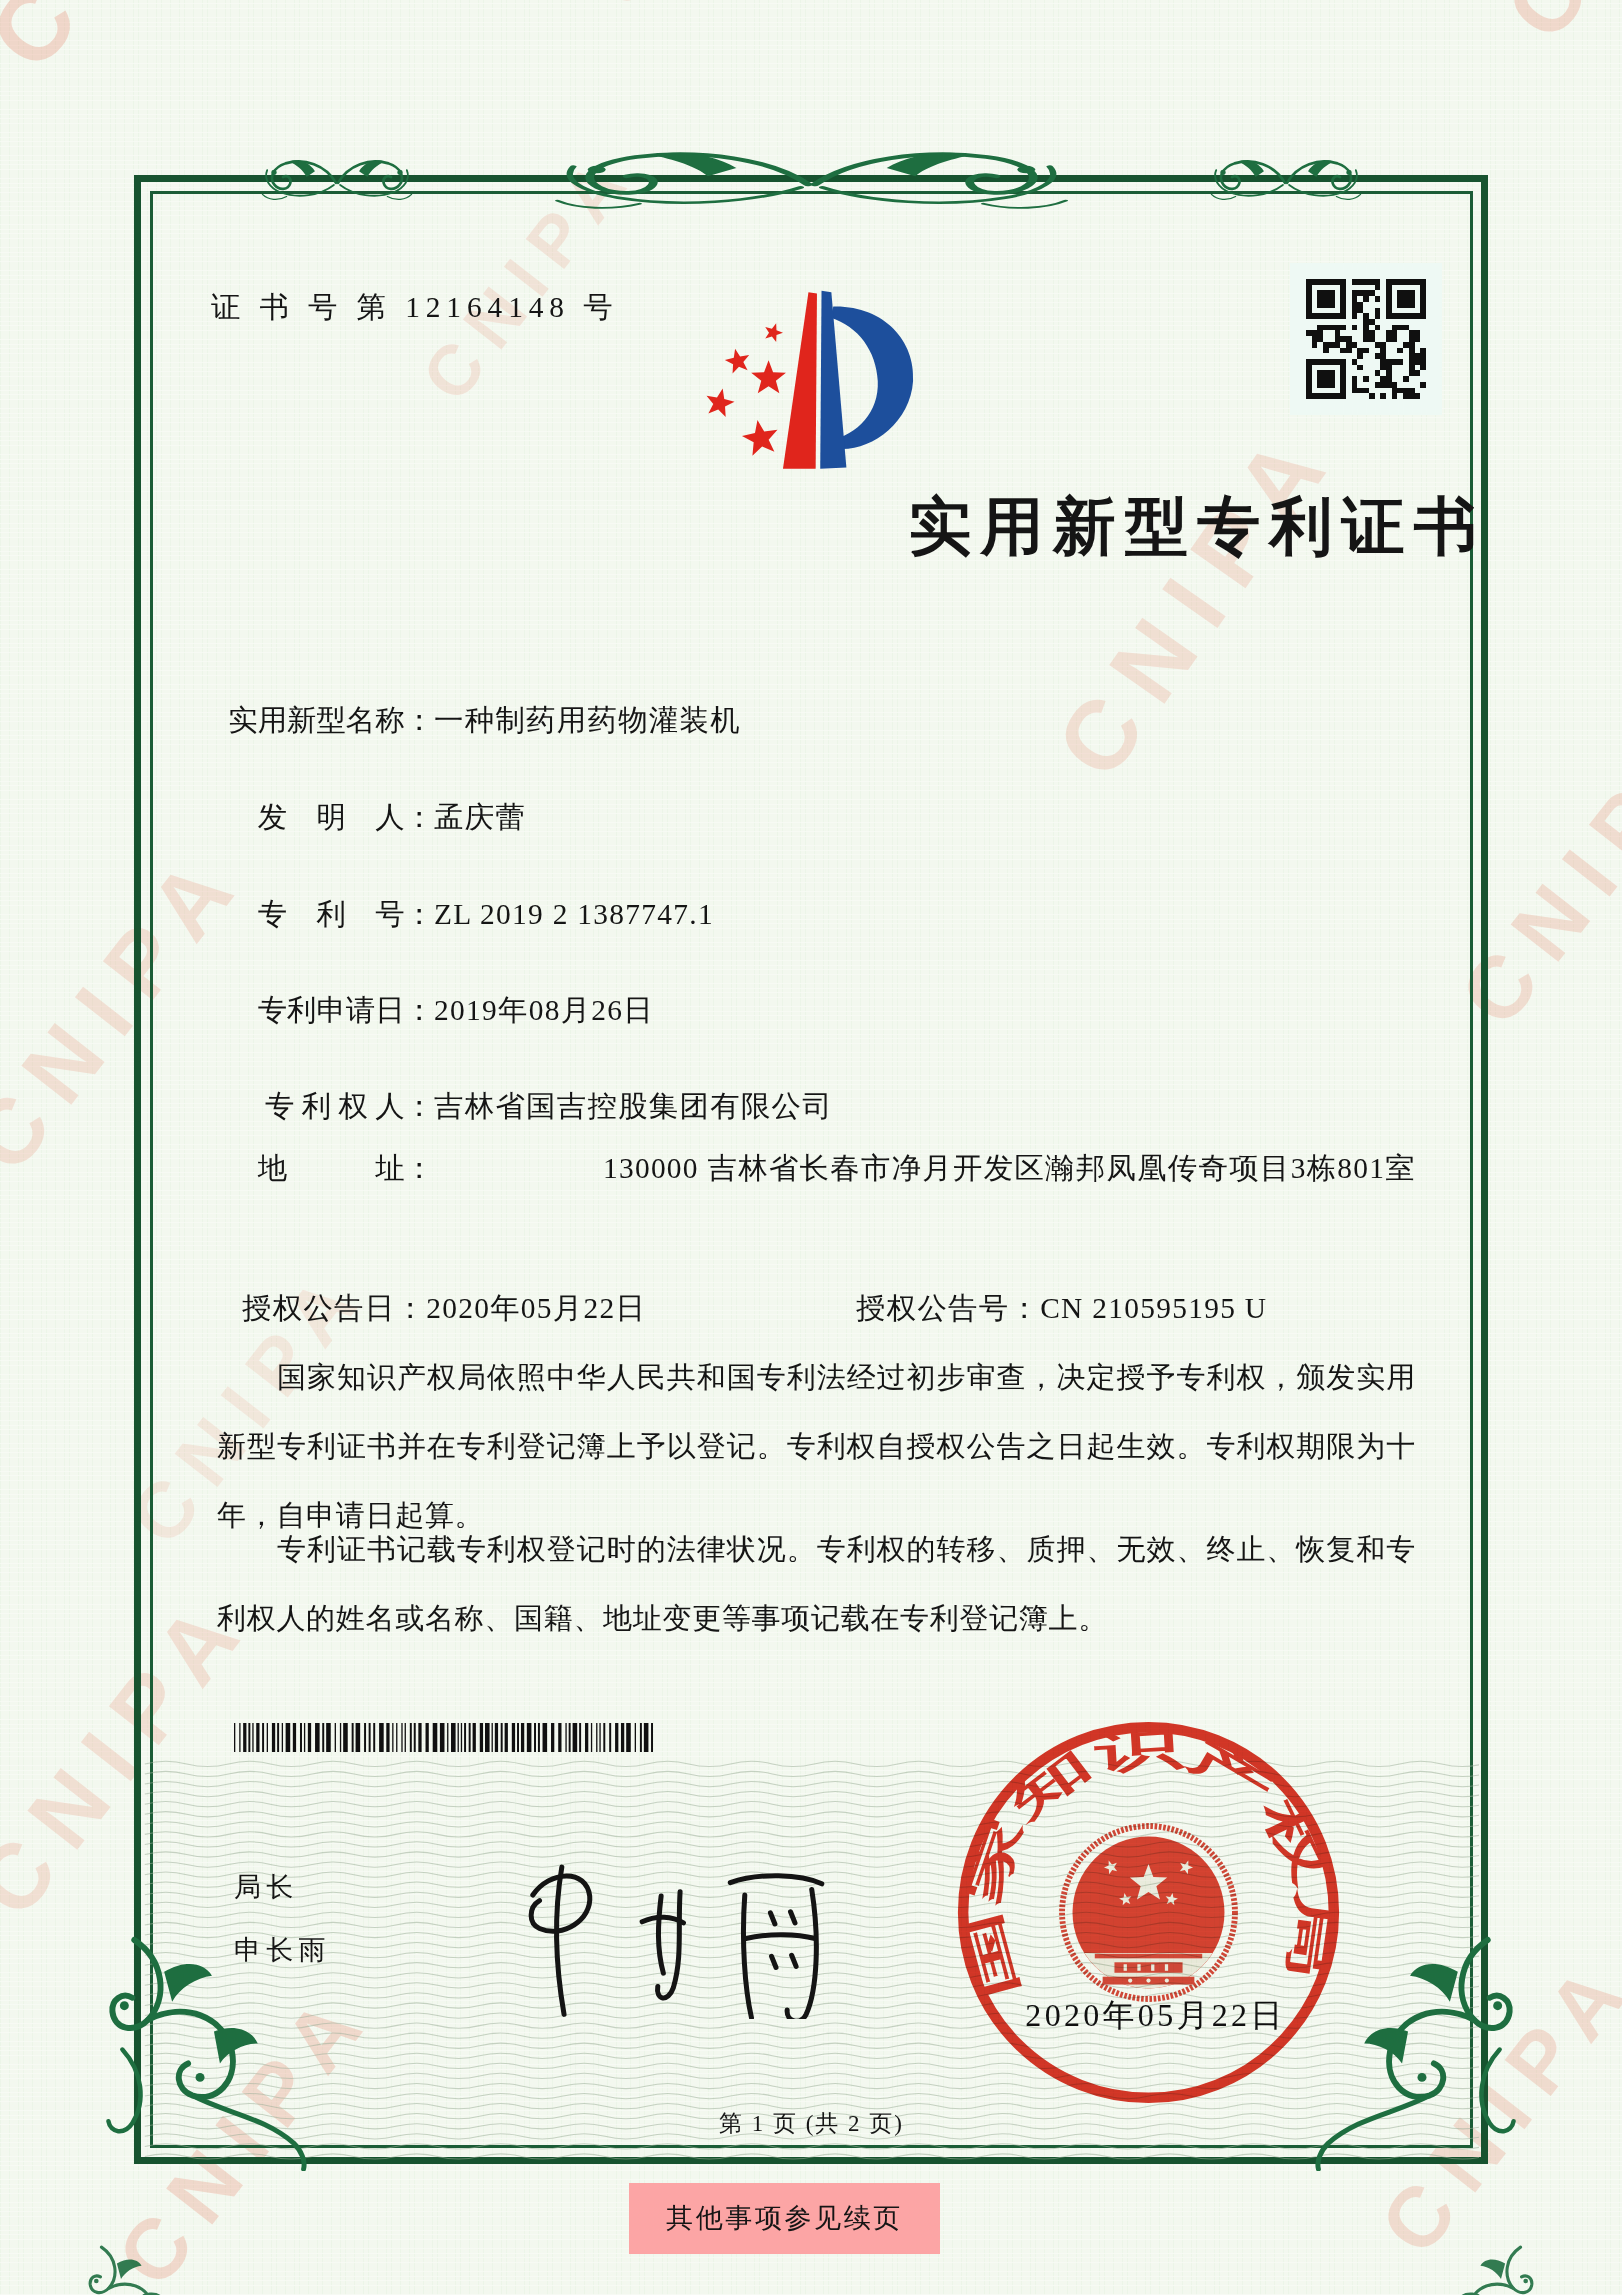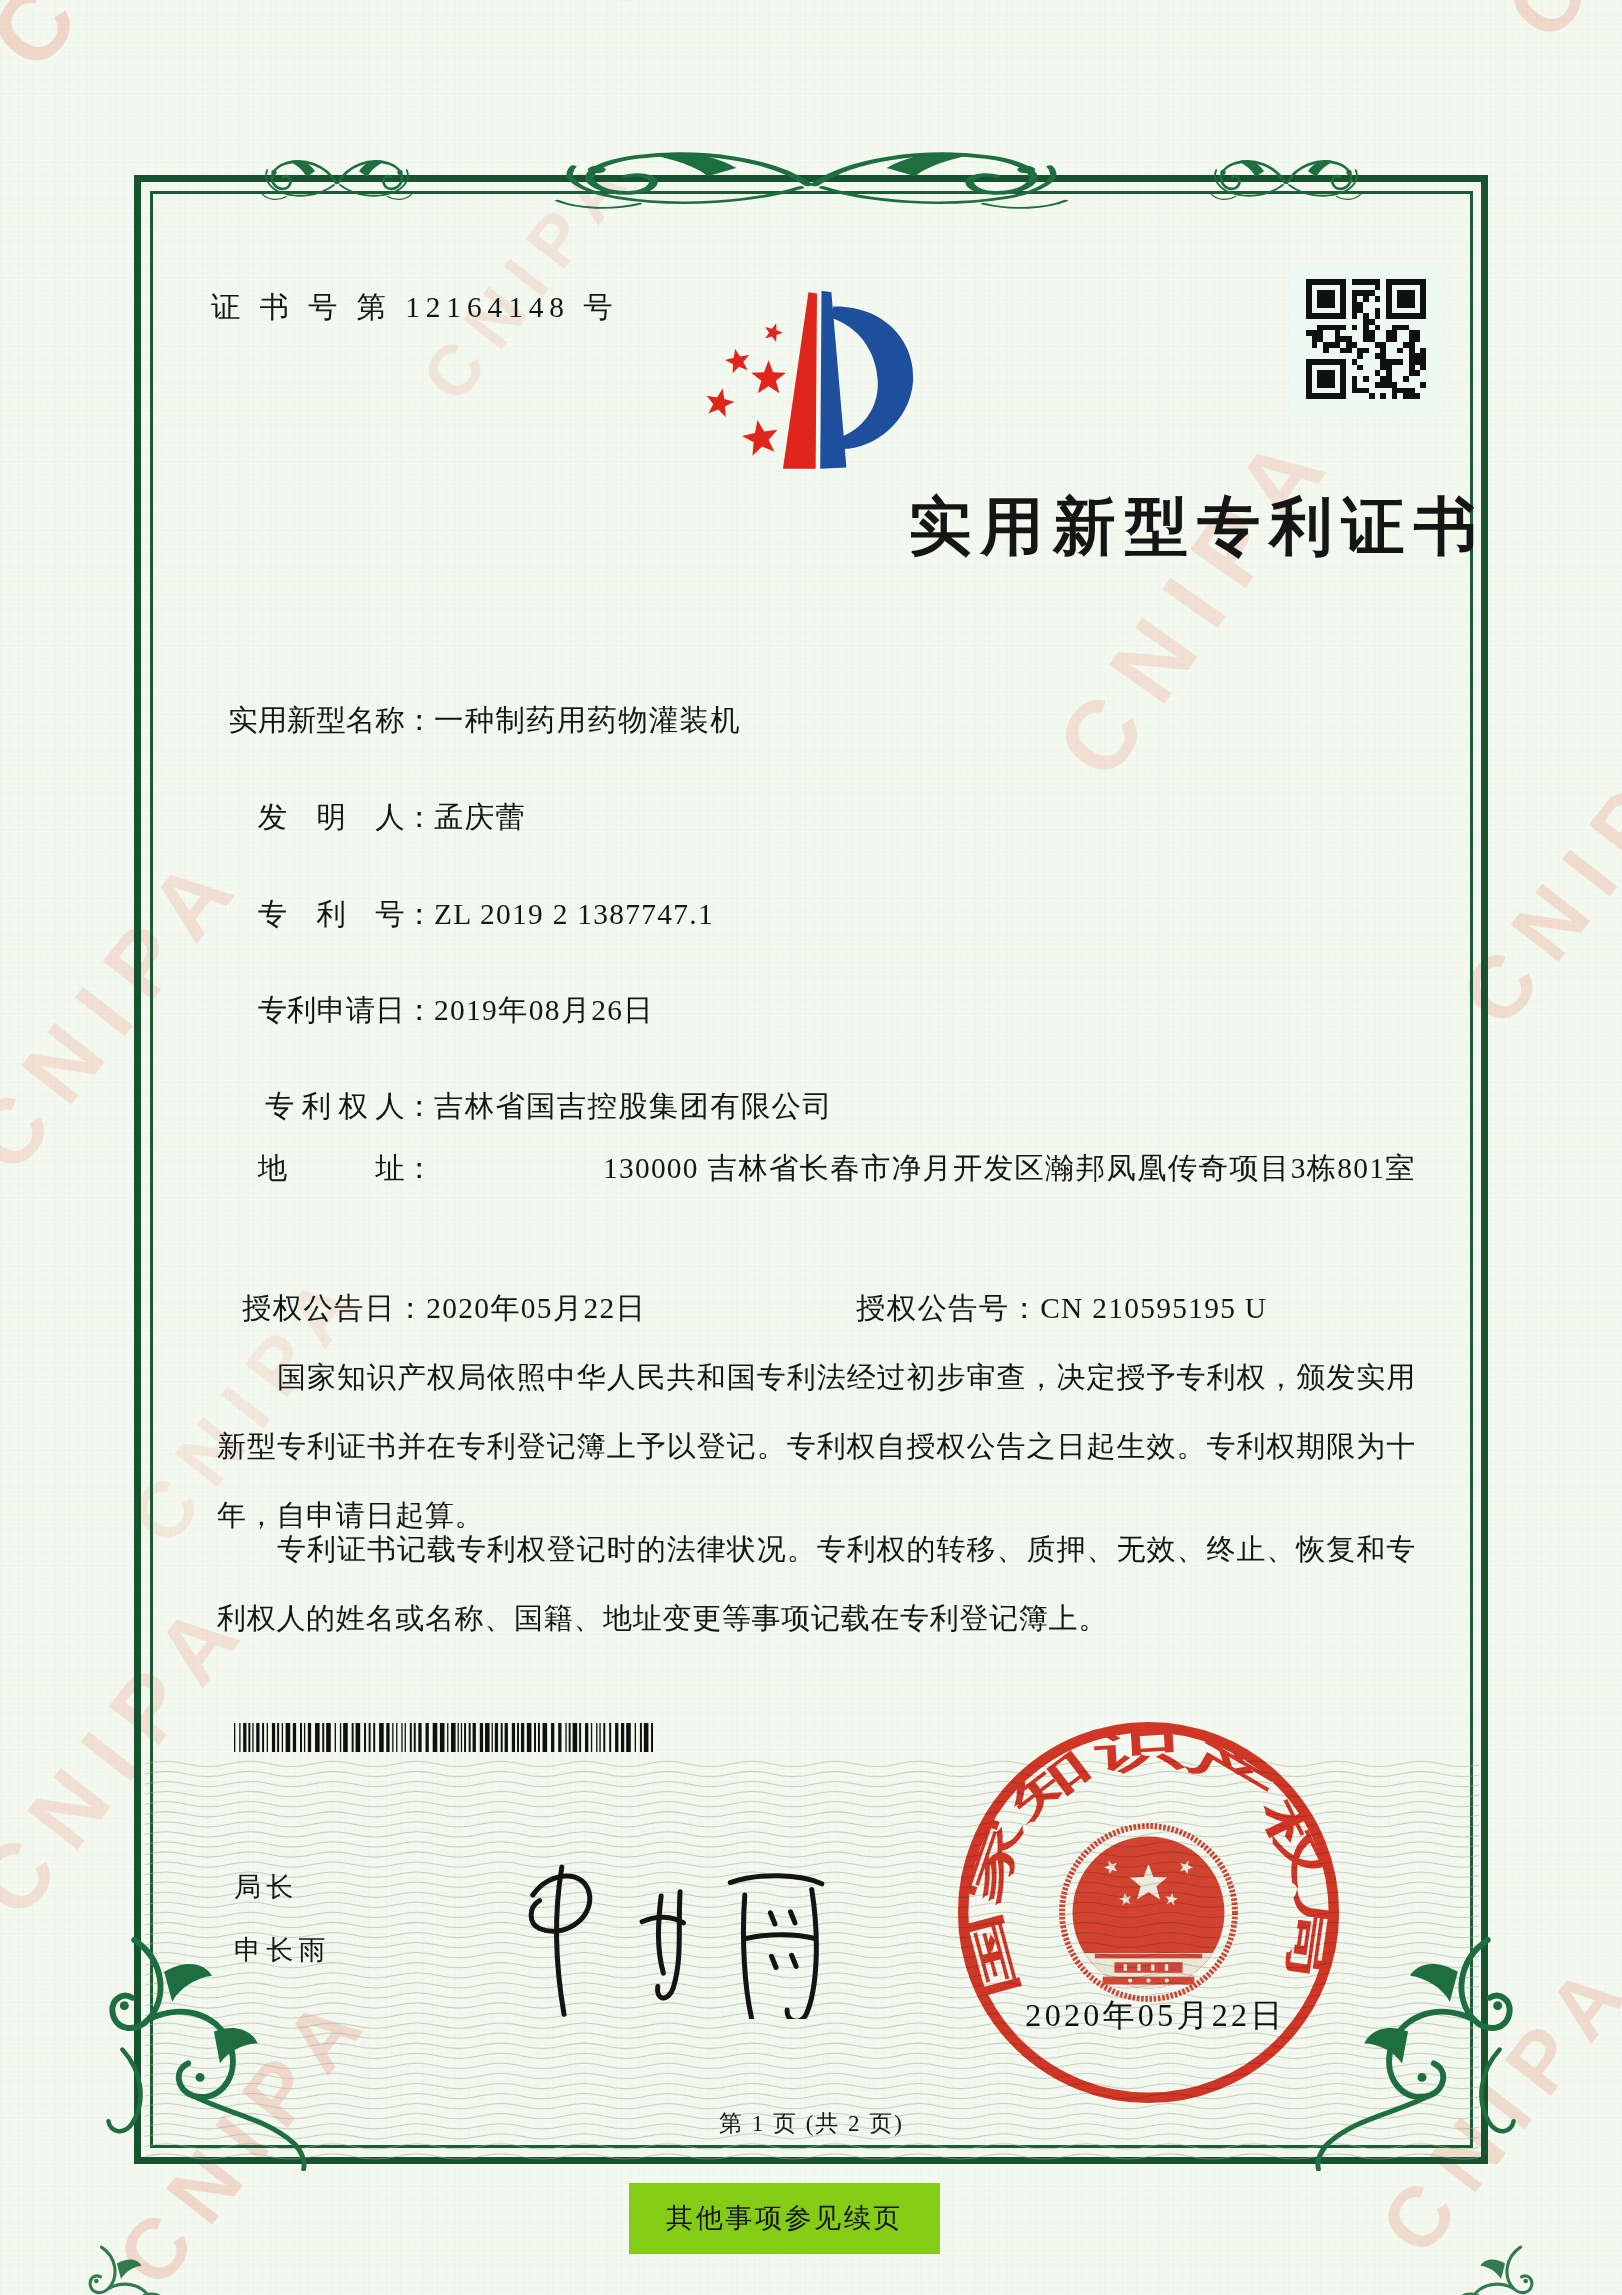--- a/index.html
+++ b/index.html
@@ -35,21 +35,21 @@
   #barcode-svg{position:absolute;left:234px;top:1723px;width:419px;height:29px;z-index:4;}
   .issuer-line{position:absolute;left:234px;z-index:4;font-size:27px;letter-spacing:5.2px;}
   #sign-svg{position:absolute;left:496px;top:1829px;width:357px;height:190px;z-index:5;}
   #seal-svg{position:absolute;left:952px;top:1716px;width:393px;height:393px;z-index:4;
       mix-blend-mode:multiply;opacity:.95;}
   .seal-date{position:absolute;left:988px;top:1994px;width:335px;text-align:center;z-index:6;
       font-size:32px;letter-spacing:3.3px;color:#101010;}
   .footer-page{position:absolute;left:137px;top:2108px;width:1349px;text-align:center;z-index:4;
       font-size:23px;letter-spacing:2px;}
   .note-band{position:absolute;left:629px;top:2183px;width:311px;height:71px;z-index:4;
-      background:#84cc16;text-align:center;line-height:71px;font-size:27px;letter-spacing:2.6px;}
+      background:#fca5a5;text-align:center;line-height:71px;font-size:27px;letter-spacing:2.6px;}
   .qr-patch{position:absolute;left:1290px;top:263px;width:152px;height:152px;background:#eef9f4;z-index:3;}
   #qr-svg{position:absolute;left:1306px;top:279px;width:120px;height:120px;z-index:4;}
   #logo-svg{position:absolute;left:705px;top:283px;width:220px;height:187px;z-index:4;}
   svg{display:block;}
 </style>
 </head>
 <body>
 
 <div class="page">
 

